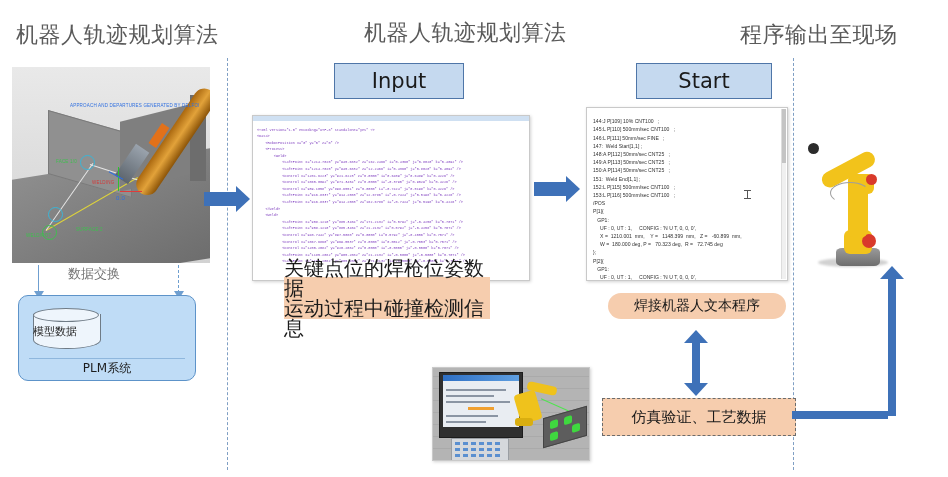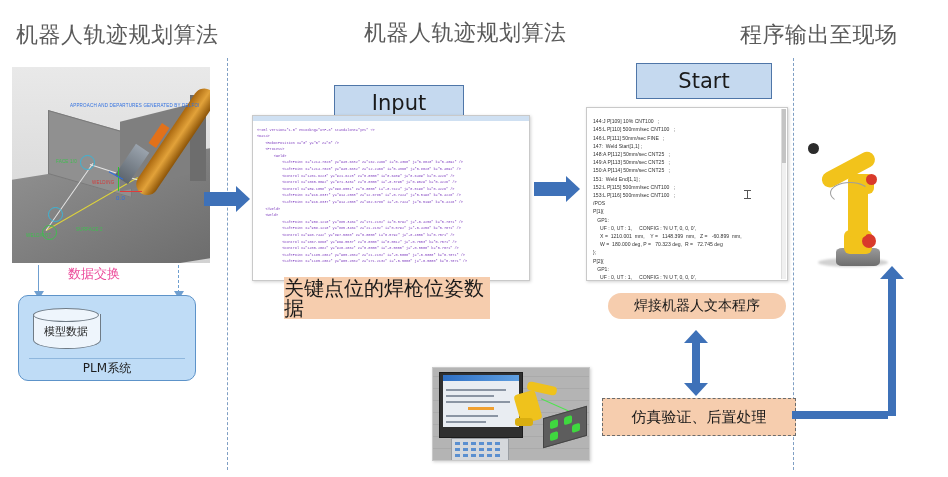--- a/index.html
+++ b/index.html
@@ -17,21 +17,21 @@
   #h-mid   {left:364px; top:18px;}
   #h-right {left:740px; top:20px;}
 
   
   .io-box{
     position:absolute;background:#c5d9ef;border:1px solid #4f76a8;
     display:flex;align-items:center;justify-content:center;
     font-size:21px;color:#1a1a1a;
     font-family:"DejaVu Sans","Liberation Sans",sans-serif;
   }
-  #io-input {left:334px;top:63px;width:128px;height:34px;margin-top:22px;}
+  #io-input {left:334px;top:63px;width:128px;height:34px;}
   #io-output{left:636px;top:63px;width:134px;height:34px;}
 
   
   .lane{position:absolute;border-left:1px dashed #7f9fc4;top:58px;height:412px;}
   #lane1{left:227px;}
   #lane2{left:793px;}
 
   
   #cad-photo{
     left:12px;top:67px;width:198px;height:196px;overflow:hidden;
@@ -63,35 +63,35 @@
       font-family:"Liberation Sans",sans-serif;}
   #cad-photo .axis-r{position:absolute;background:#e03b3b;height:1px;}
   #cad-photo .axis-g{position:absolute;background:#2fc02f;width:1px;}
   #cad-photo .axis-b{position:absolute;background:#2f6fe0;height:1px;}
   #left-dl{position:absolute;left:38px;top:265px;width:1px;height:28px;background:#6f9fd0;}
   #left-dl-head{position:absolute;left:34px;top:291px;border-left:5px solid transparent;
       border-right:5px solid transparent;border-top:8px solid #6f9fd0;}
   #left-dl2{position:absolute;left:178px;top:265px;width:0;height:28px;border-left:1px dashed #6f9fd0;}
   #left-dl2-head{position:absolute;left:174px;top:291px;border-left:5px solid transparent;
       border-right:5px solid transparent;border-top:8px solid #6f9fd0;}
-  #ex-label{position:absolute;left:68px;top:265px;font-size:13px;color:#ec4899;white-space:nowrap;
+  #ex-label{position:absolute;left:68px;top:265px;font-size:13px;color:#737373;white-space:nowrap;
       font-family:"DejaVu Sans","Liberation Sans",sans-serif;}
 
   
   #plm{
     position:absolute;left:18px;top:295px;width:176px;height:84px;
     background:#bfdcf6;border:1px solid #5d93c9;border-radius:10px;
   }
   .db{position:absolute;top:12px;width:66px;height:44px;}
   .db .body{position:absolute;left:0;top:6px;width:66px;height:34px;
     background:#eef5fc;border-left:1px solid #6f7b86;border-right:1px solid #6f7b86;
     border-bottom:1px solid #6f7b86;border-radius:0 0 33px 33px/0 0 9px 9px;}
   .db .top{position:absolute;left:0;top:0px;width:64px;height:12px;
     background:#eef5fc;border:1px solid #6f7b86;border-radius:50%;}
-  .db .txt{position:absolute;left:0;top:16px;width:66px;text-align:center;font-size:11px;color:#1d1d1d;
+  .db .txt{position:absolute;left:0;top:16px;width:66px;text-align:left;font-size:11px;color:#1d1d1d;
     font-family:"DejaVu Sans","Liberation Sans",sans-serif;}
   #db1{left:14px;}
   #db2{left:94px;}
   #plm-line{position:absolute;left:10px;top:62px;width:156px;height:1px;background:#8fb7dd;}
   #plm-title{position:absolute;left:0;top:64px;width:176px;text-align:center;font-size:12px;color:#1d1d1d;
     font-family:"DejaVu Sans","Liberation Sans",sans-serif;}
 
   
   .barrow{position:absolute;height:26px;}
   .barrow .shaft{position:absolute;left:0;top:6px;height:14px;background:#3e71b8;}
@@ -308,23 +308,24 @@
      X =  1210.001  mm,    Y =   1148.399  mm,   Z =   -410.899  mm,
      W =  180.000 deg, P =   70.323 deg,  R =   72.745 deg</pre>
   <div id="prog-caret"></div>
   <div id="prog-scroll">
       <i></i>
     </div>
 </div>
 
 <div class="note" id="note1">
   <span>关键点位的焊枪位姿数据</span>
+  <span>运动过程中碰撞检测信息</span>
 </div>
 <div class="note" id="note2">焊接机器人文本程序</div>
-<div class="note" id="note3">仿真验证、后置处理</div>
+<div class="note" id="note3">仿真验证、工艺数据</div>
 
 <div class="card abs" id="sim">
   <div class="floor"></div>
   <div class="pend">
     <div class="hdr"></div>
     <div class="screen"></div>
     <div class="row" style="top:16px;width:60px;"></div>
     <div class="row" style="top:22px;width:48px;"></div>
     <div class="row" style="top:28px;width:64px;"></div>
     <div class="hl" style="left:28px;top:34px;width:26px;"></div>

